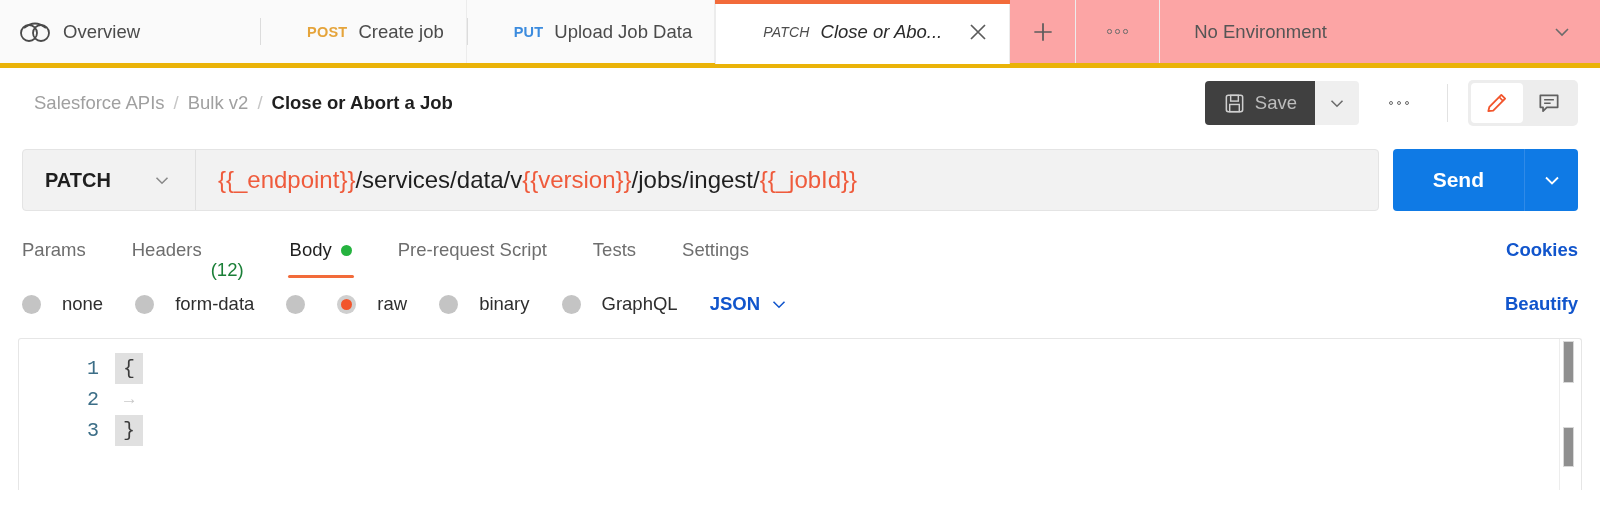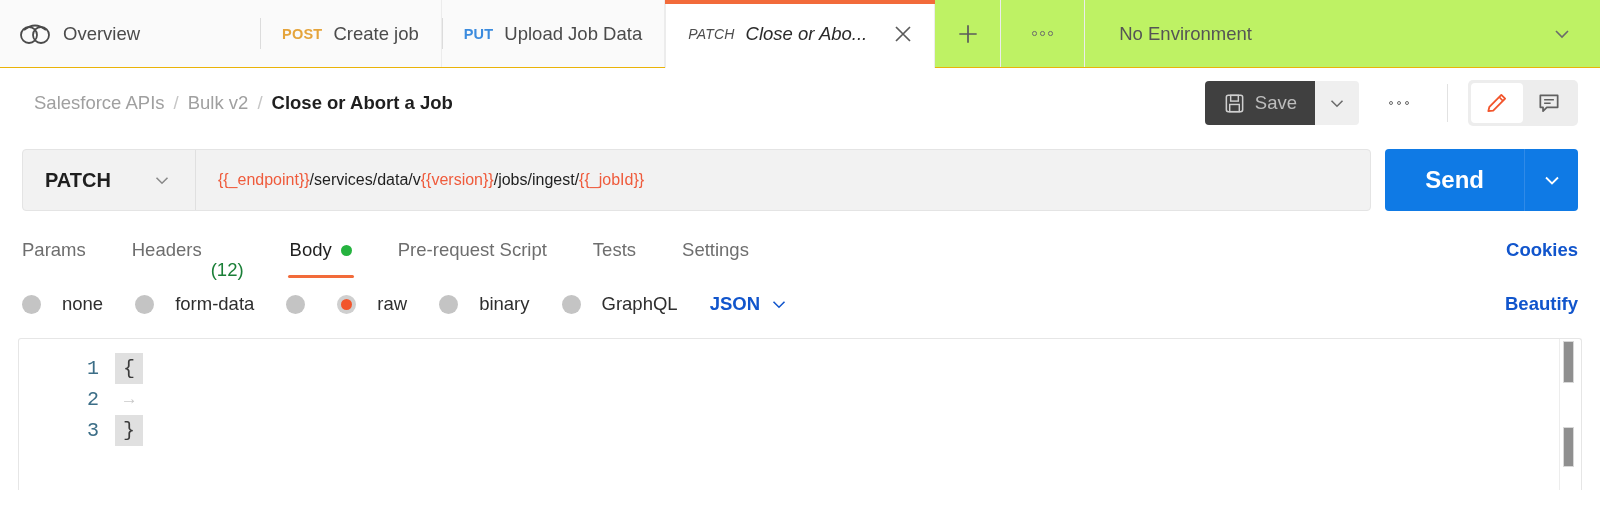--- a/index.html
+++ b/index.html
@@ -12,22 +12,22 @@
     color: #2e2e2e;
     overflow: hidden;
     -webkit-font-smoothing: antialiased;
   }
 
   
   .tabbar {
     display: flex;
     align-items: stretch;
     height: 68px;
-    border-bottom: 1px solid #eab308;
-    background: #bef264;
+    border-bottom: 5px solid #eab308;
+    background: #fca5a5;
   }
   .tab {
     display: flex;
     align-items: center;
     gap: 11px;
     padding: 0 22px 0 22px;
     position: relative;
     background: #fafafa;
     border-right: 1px solid #ececec;
     white-space: nowrap;
@@ -36,20 +36,21 @@
   .tab.overview { padding-left: 18px; padding-right: 120px; border-right: none; }
   .tab .tabsep {
     position: absolute;
     left: 0; top: 18px; bottom: 18px;
     width: 1px; background: #dcdcdc;
   }
   .tab-method {
     font-size: 14.5px;
     font-weight: bold;
     letter-spacing: .2px;
+    margin-left: 25px;
   }
   .m-post { color: #e5a43b; }
   .m-put  { color: #3b8bde; }
   .m-patch{ color: #4d4d4d; font-style: italic; font-weight: normal; font-size: 14px; }
   .tab-title {
     font-size: 18.5px;
     color: #4b4b4b;
   }
   .tab.active {
     background: #ffffff;
@@ -172,32 +173,32 @@
     display: flex; align-items: center; gap: 40px;
     padding: 0 22px;
     font-size: 20px; font-weight: bold; color: #1f1f1f;
     border-right: 1px solid #e0e0e0;
     cursor: pointer;
   }
   .urlinput {
     flex: 1;
     display: flex; align-items: center;
     padding: 0 22px;
-    font-size: 16px;
+    font-size: 24px;
     color: #1f1f1f;
     overflow: hidden;
     white-space: nowrap;
     cursor: text;
   }
   .var { color: #ef5b3c; }
   .sendwrap { display: flex; }
   .sendbtn {
     background: #0f7ae5;
     color: #fff;
-    font-size: 24px;
+    font-size: 21px;
     font-weight: bold;
     height: 62px;
     padding: 0 40px;
     display: flex; align-items: center;
     border-radius: 4px 0 0 4px;
     cursor: pointer;
   }
   .sendchev {
     background: #0f7ae5;
     width: 54px; height: 62px;

